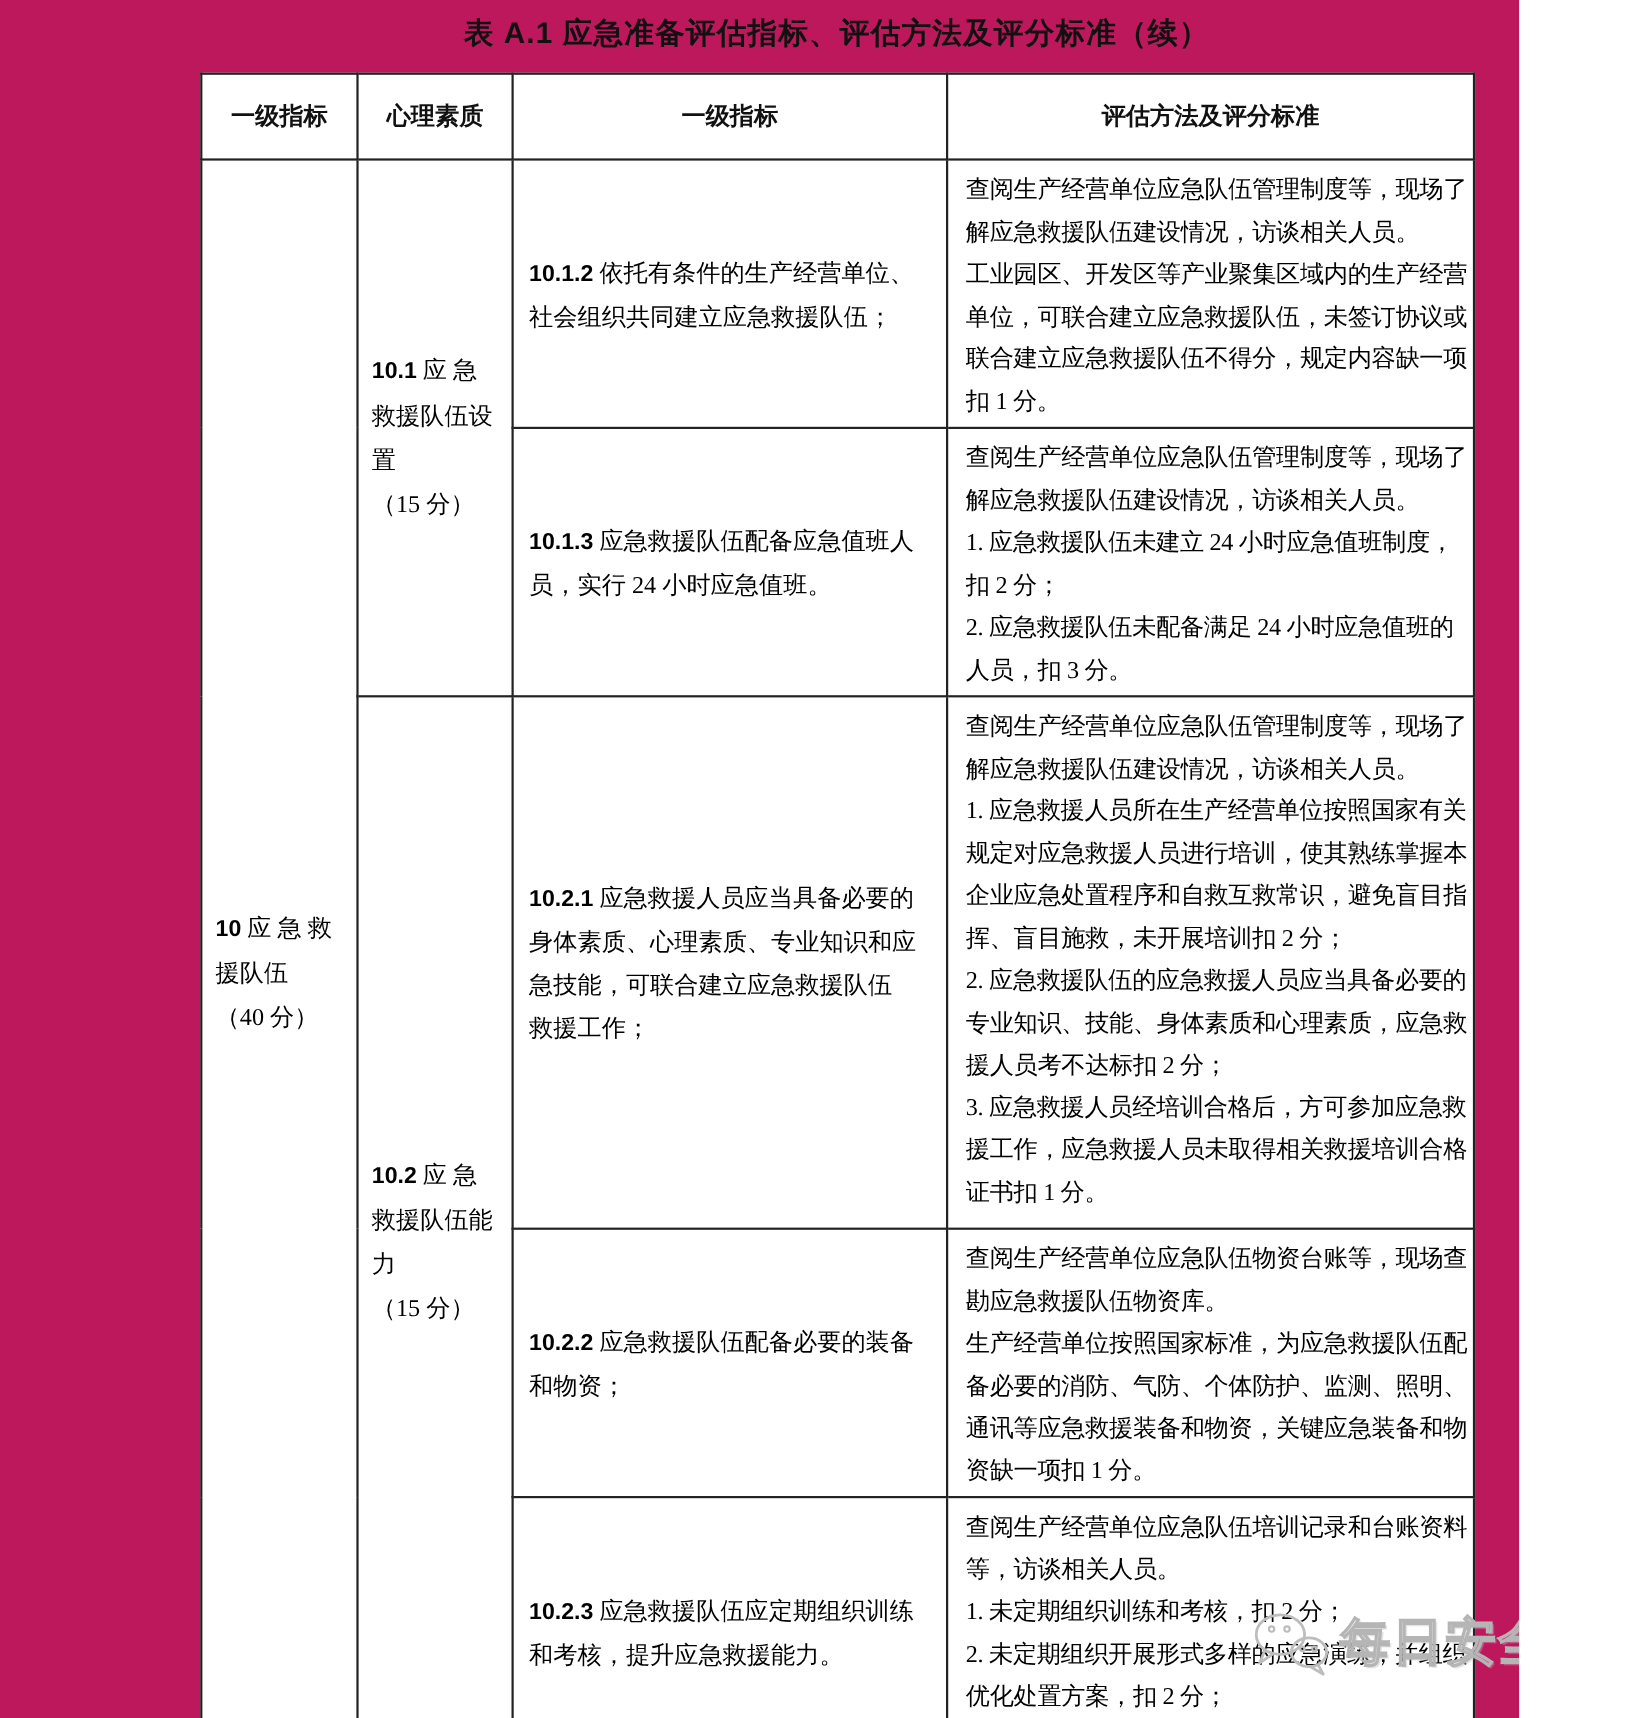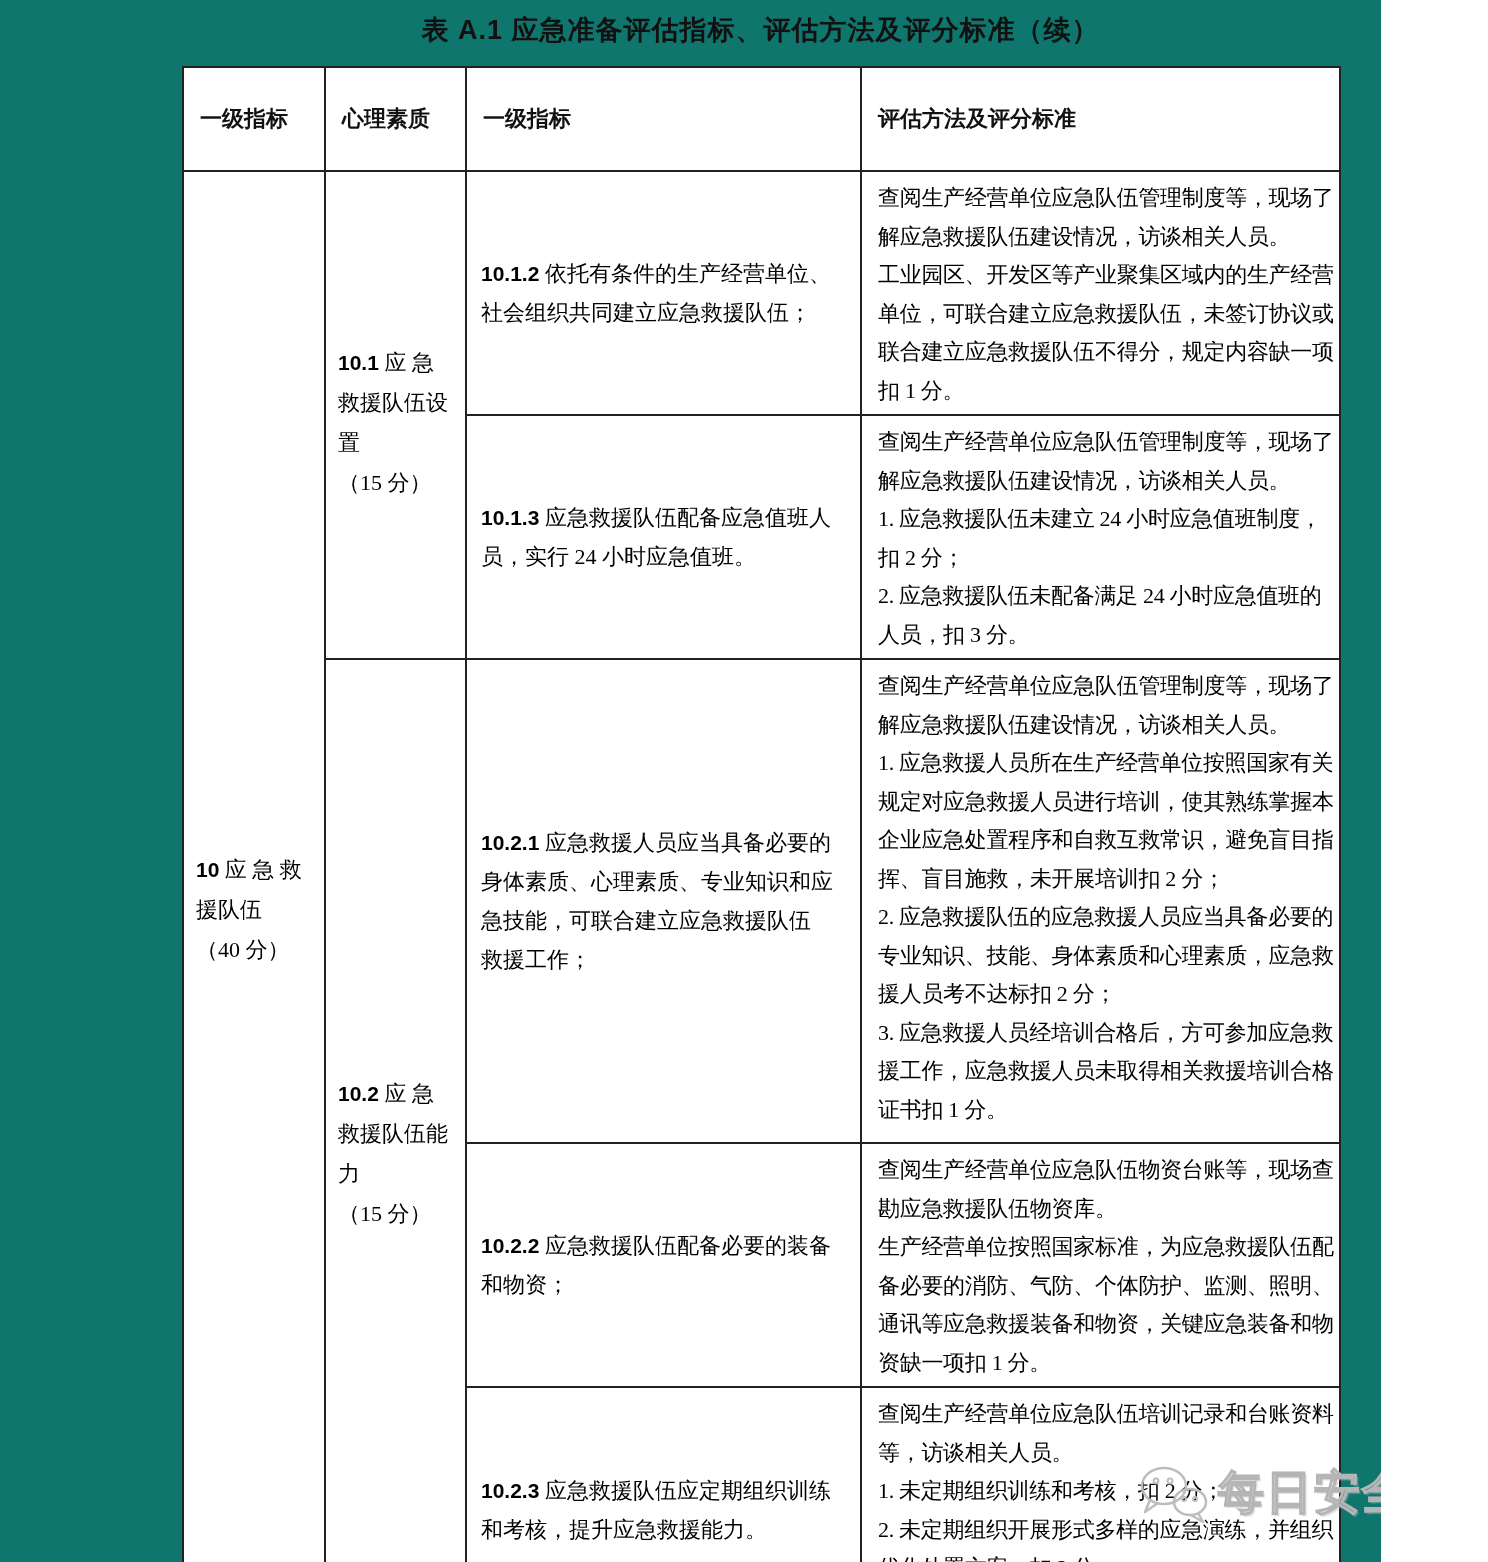--- a/index.html
+++ b/index.html
@@ -2,43 +2,43 @@
 <html><head>
 <meta charset="utf-8">
 <style>
   html, body { margin: 0; padding: 0; }
   body {
     width: 1488px; height: 1562px;
     background: #ffffff;
     font-family: "Liberation Serif", serif;
     color: #000;
   }
-  .page { position: relative; width: 1381px; height: 1562px; overflow: hidden; background: #0f766e; }
+  .page { position: relative; width: 1381px; height: 1562px; overflow: hidden; background: #be185d; }
 
   .title {
     position: absolute; top: 12px; left: 182px; width: 1157px;
     margin: 0; text-align: center;
     font-family: "Liberation Sans", sans-serif;
     font-size: 27px; font-weight: 700; color: #111;
     letter-spacing: 1px;
   }
 
   table.grid {
     position: absolute; left: 182px; top: 66px;
     width: 1157px;
     border-collapse: collapse; table-layout: fixed;
     background: #fff;
   }
   .grid th, .grid td { border: 2px solid #222; overflow: hidden; }
 
   .grid th {
     font-family: "Liberation Sans", sans-serif;
     font-size: 22px; font-weight: 700; color: #111;
-    text-align: left; vertical-align: middle;
-    height: 70px; padding: 16px;
+    text-align: center; vertical-align: middle;
+    height: 70px; padding: 3px;
   }
 
   tr.r1 td { height: 231px; }
   tr.r2 td { height: 231px; }
   tr.r3 td { height: 471px; }
   tr.r4 td { height: 229px; }
   tr.r5 td { height: 233px; }
 
   .cell-text { white-space: pre-line; }
 

